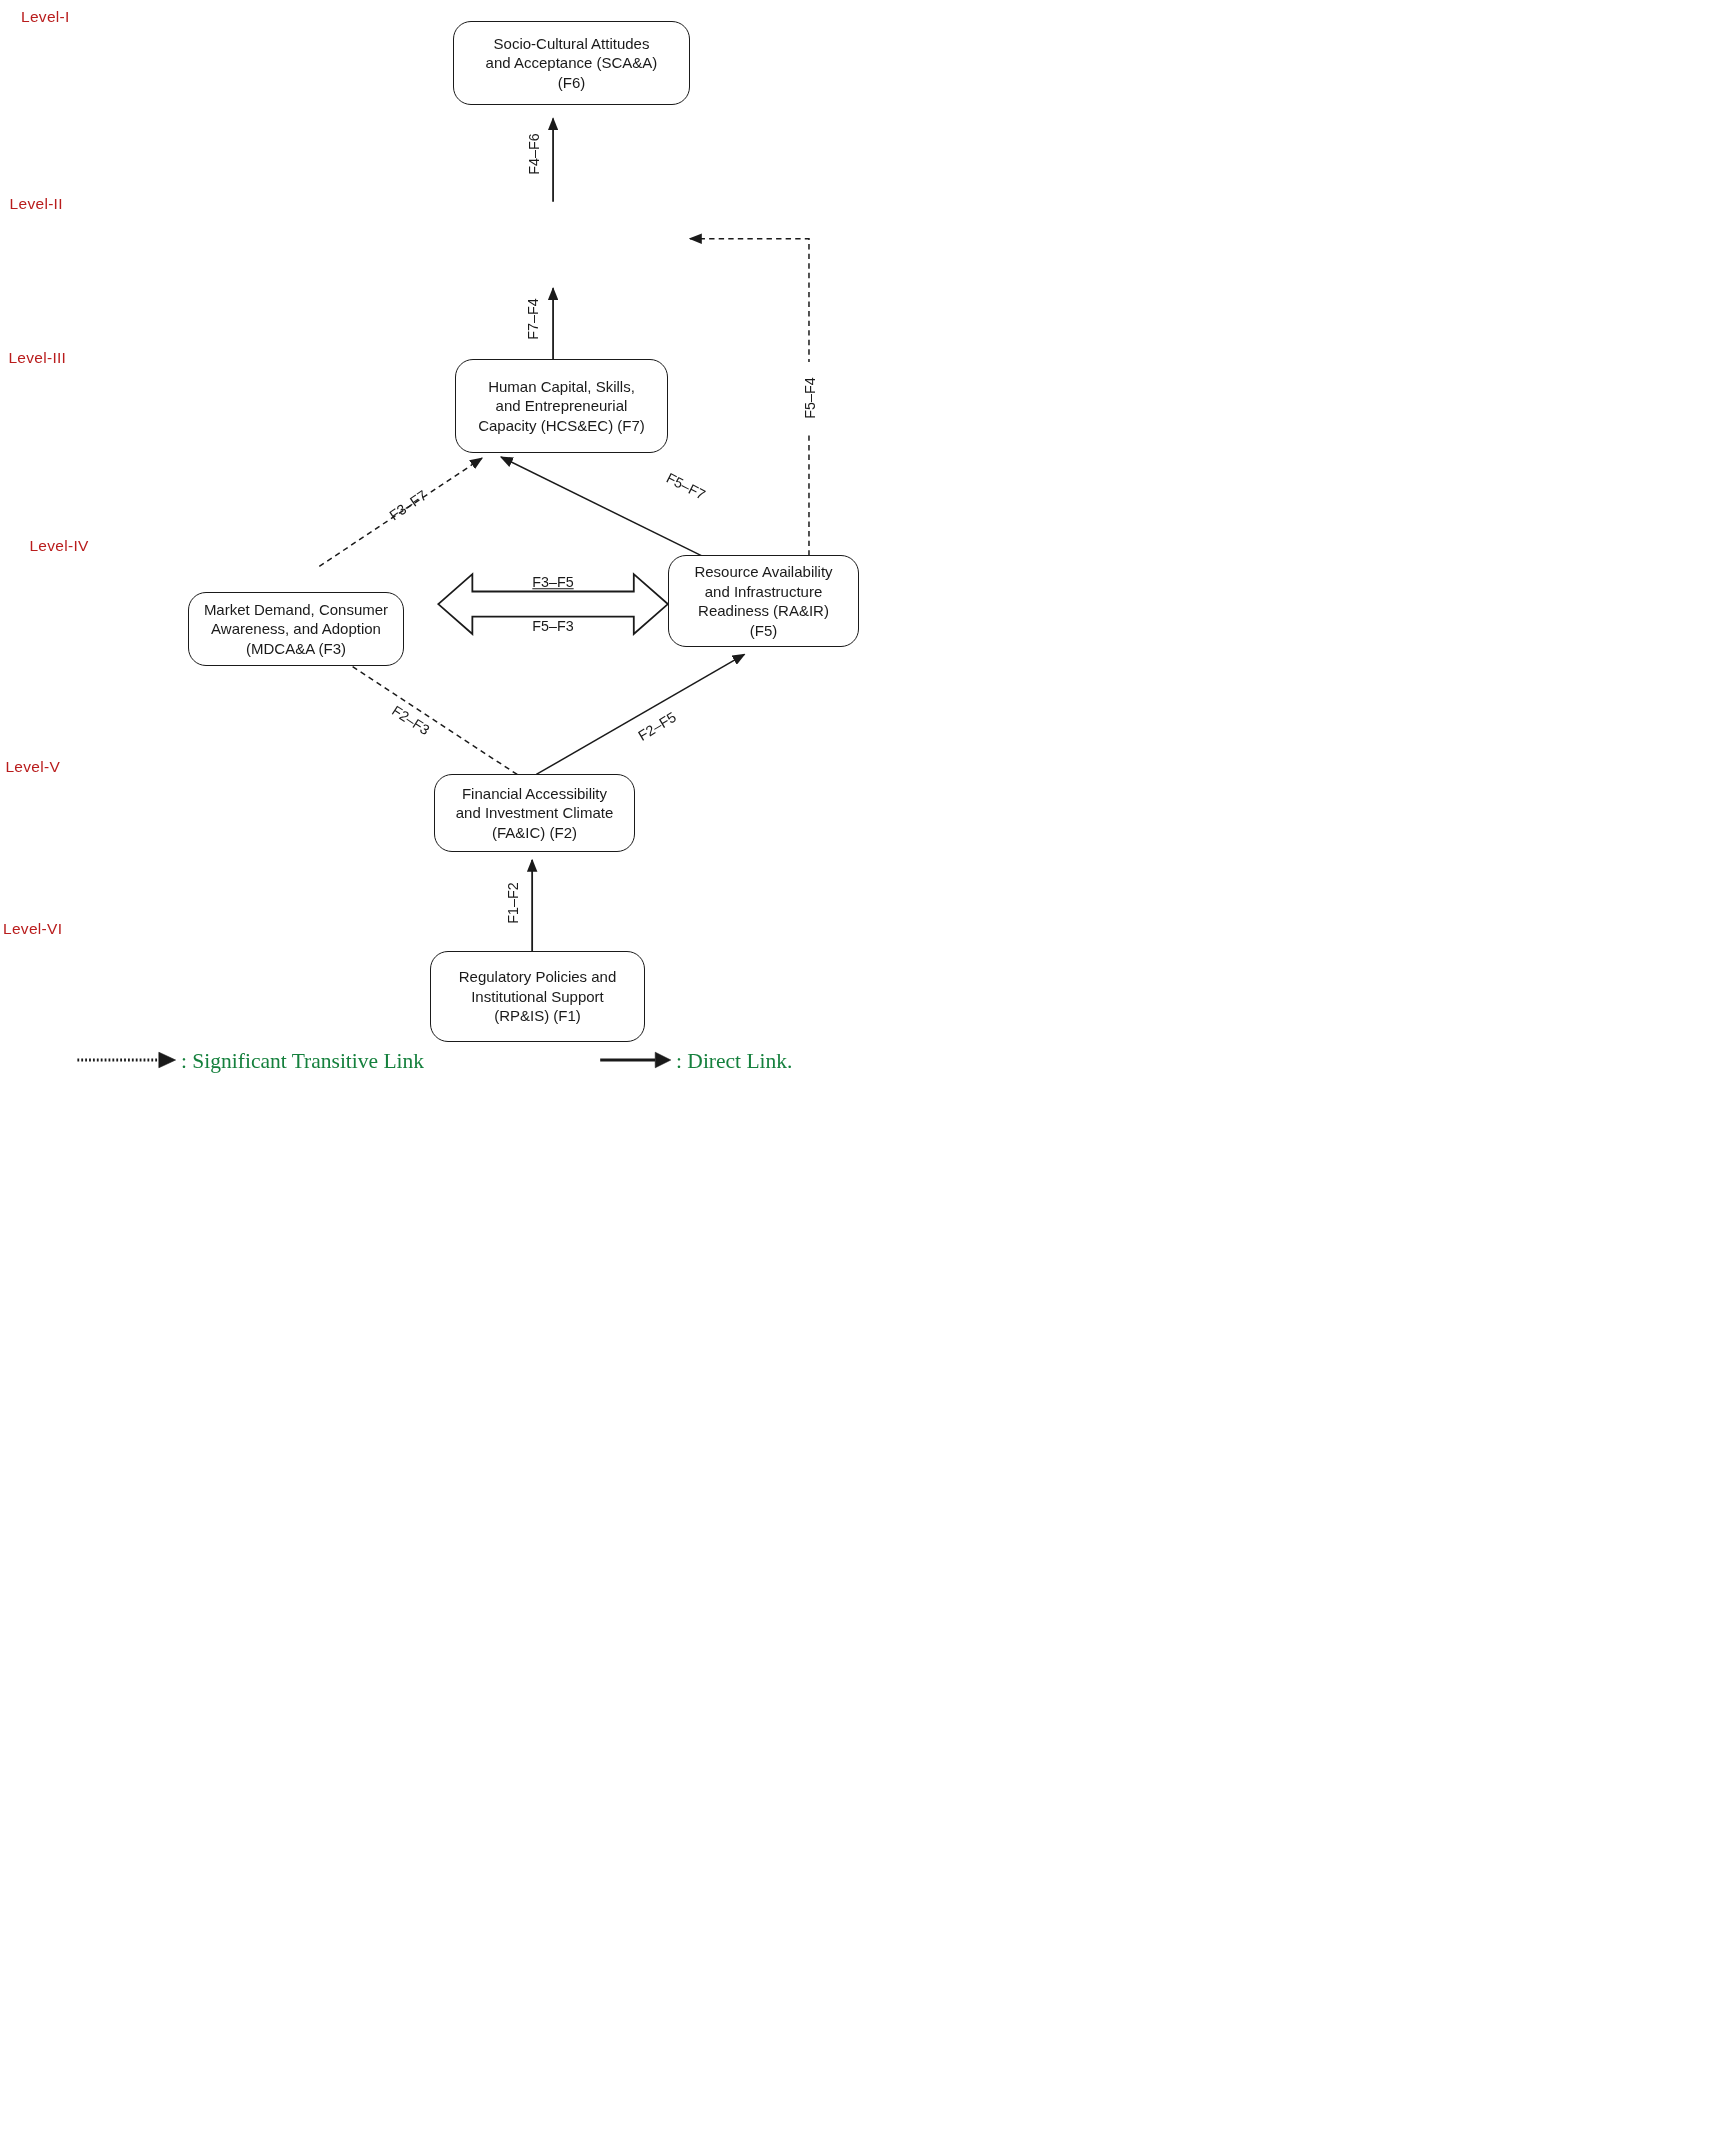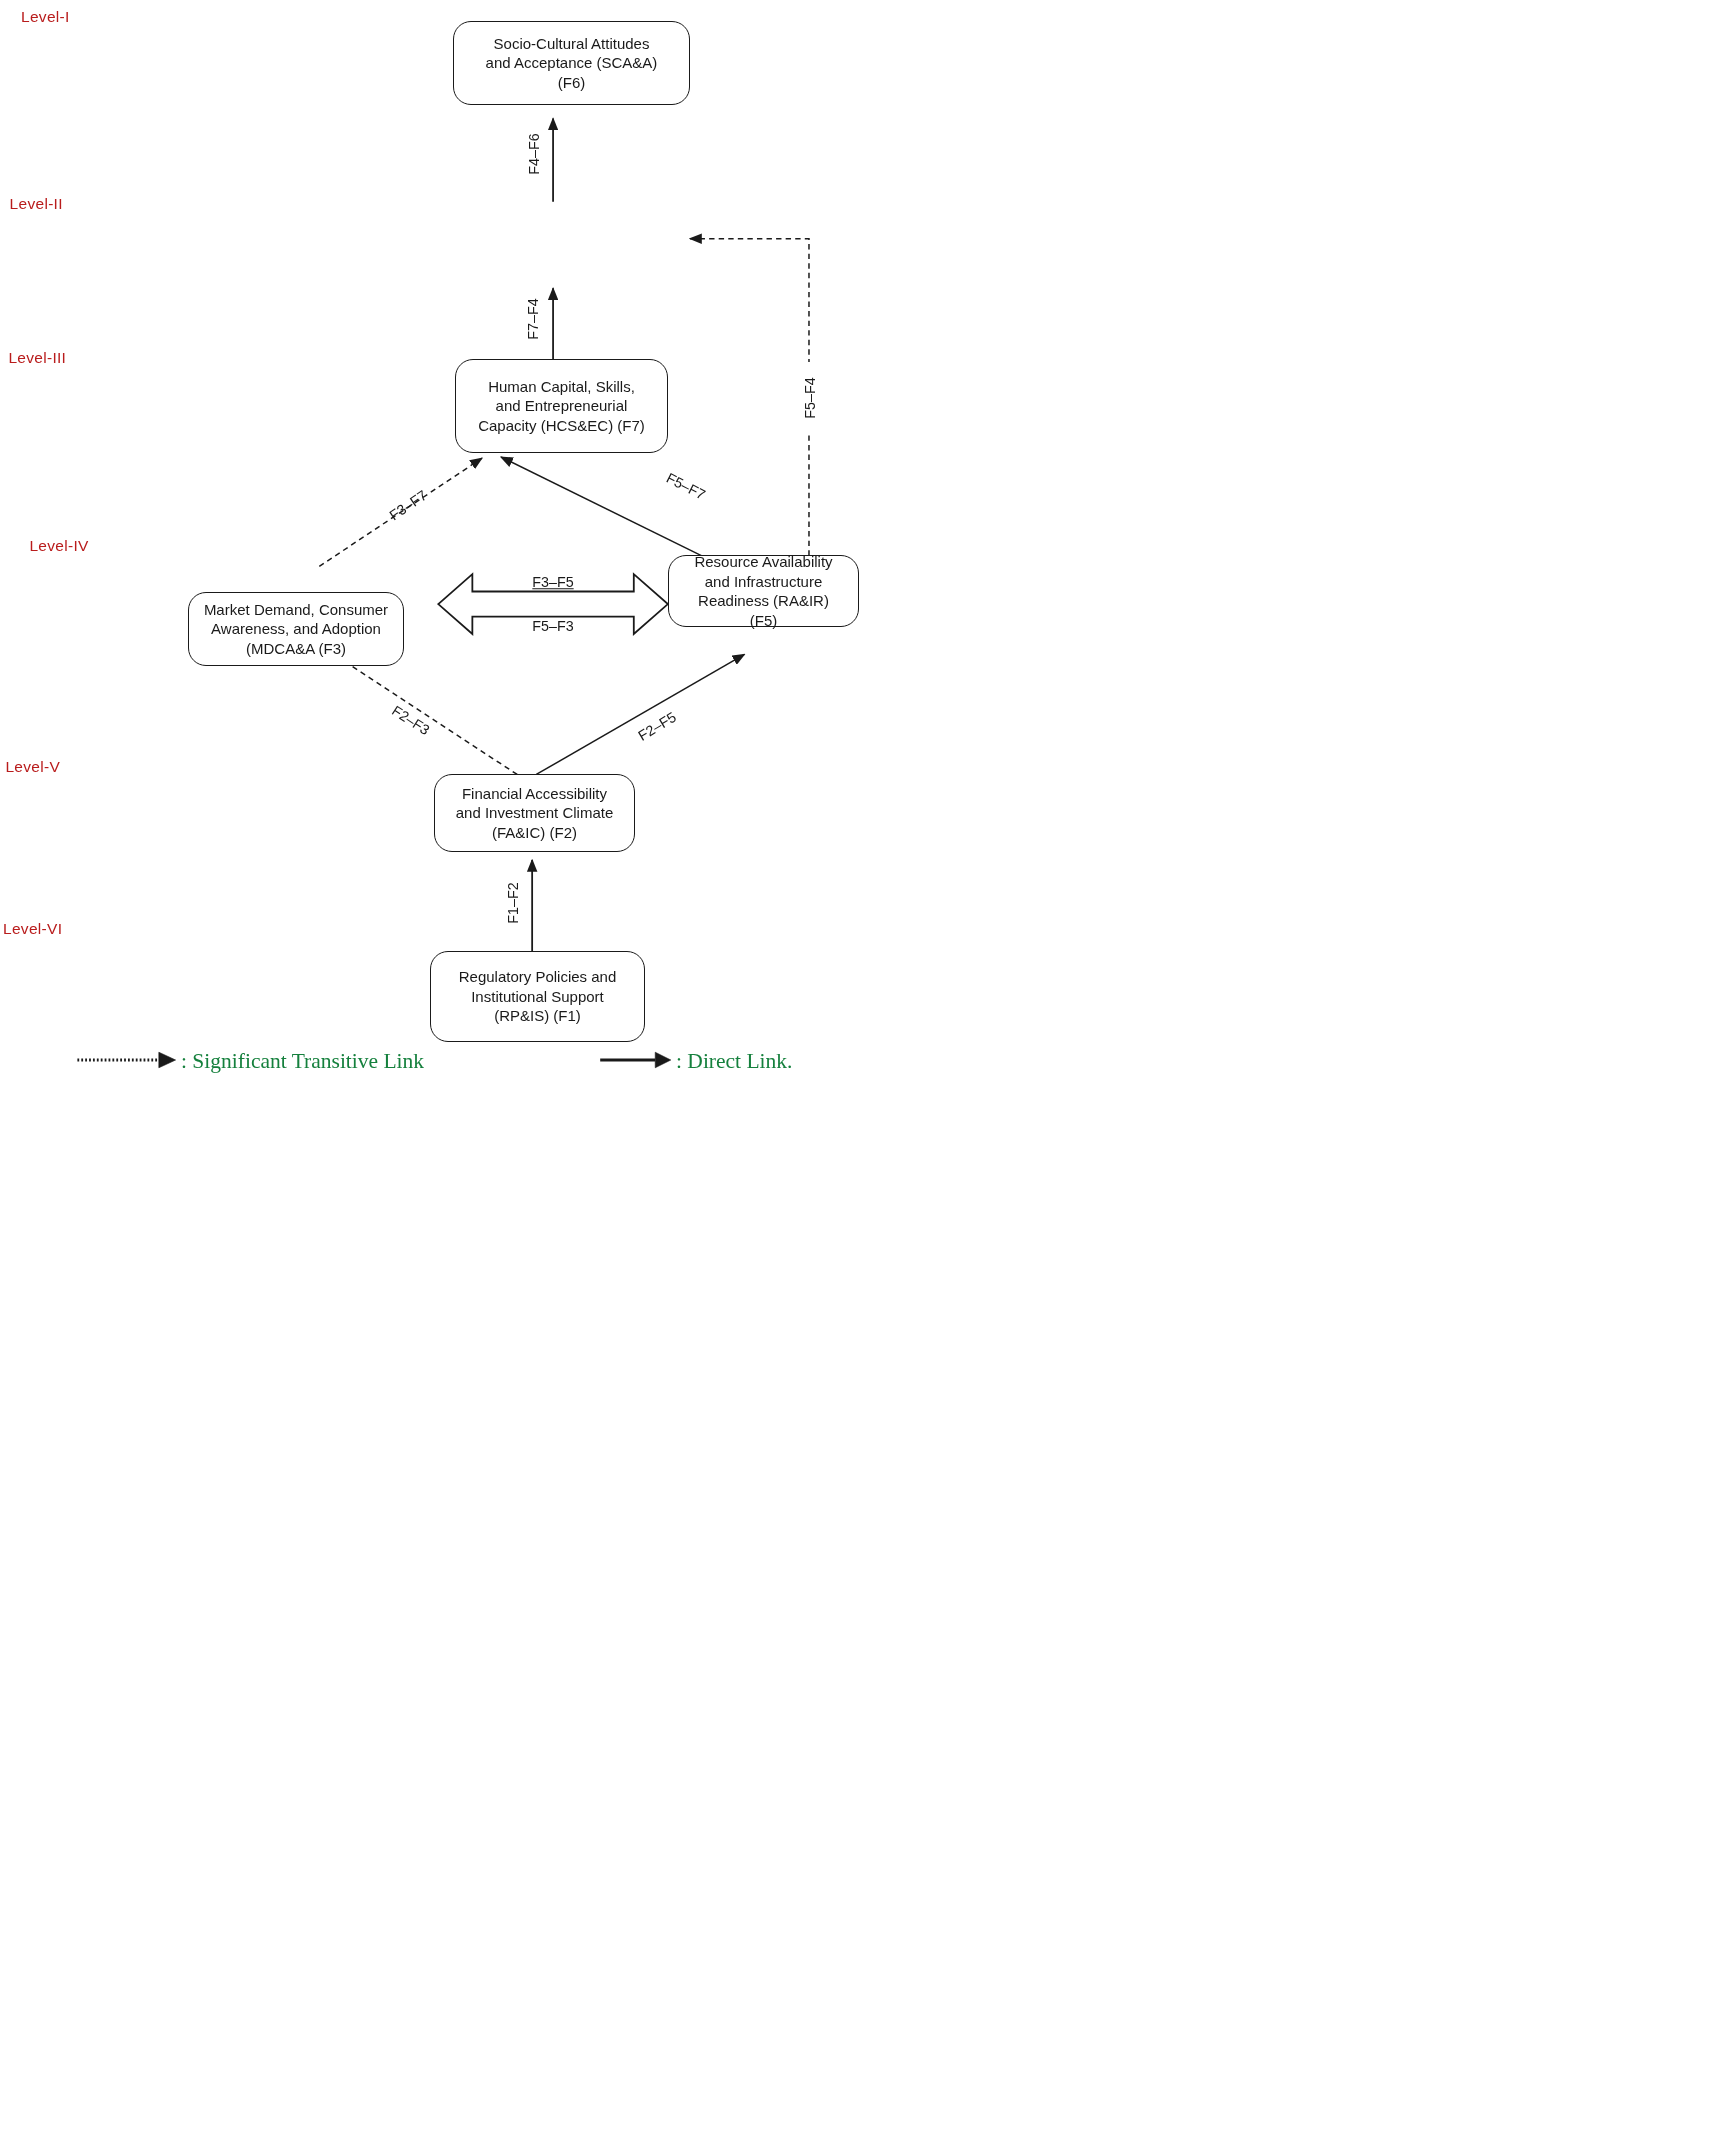--- a/index.html
+++ b/index.html
@@ -53,21 +53,21 @@
 
   <div class="node" style="left:453px;top:21px;width:237px;height:84px;">Socio-Cultural Attitudes
 and Acceptance (SCA&amp;A)
 (F6)</div>
   <div class="node" style="left:455px;top:359px;width:213px;height:94px;">Human Capital, Skills,
 and Entrepreneurial
 Capacity (HCS&amp;EC) (F7)</div>
   <div class="node" style="left:188px;top:592px;width:216px;height:74px;">Market Demand, Consumer
 Awareness, and Adoption
 (MDCA&amp;A (F3)</div>
-  <div class="node" style="left:668px;top:555px;width:191px;height:72px;">Resource Availability
+  <div class="node" style="left:668px;top:555px;width:191px;height:92px;">Resource Availability
 and Infrastructure
 Readiness (RA&amp;IR)
 (F5)</div>
   <div class="node" style="left:434px;top:774px;width:201px;height:78px;">Financial Accessibility
 and Investment Climate
 (FA&amp;IC) (F2)</div>
   <div class="node" style="left:430px;top:951px;width:215px;height:91px;">Regulatory Policies and
 Institutional Support
 (RP&amp;IS) (F1)</div>
 

